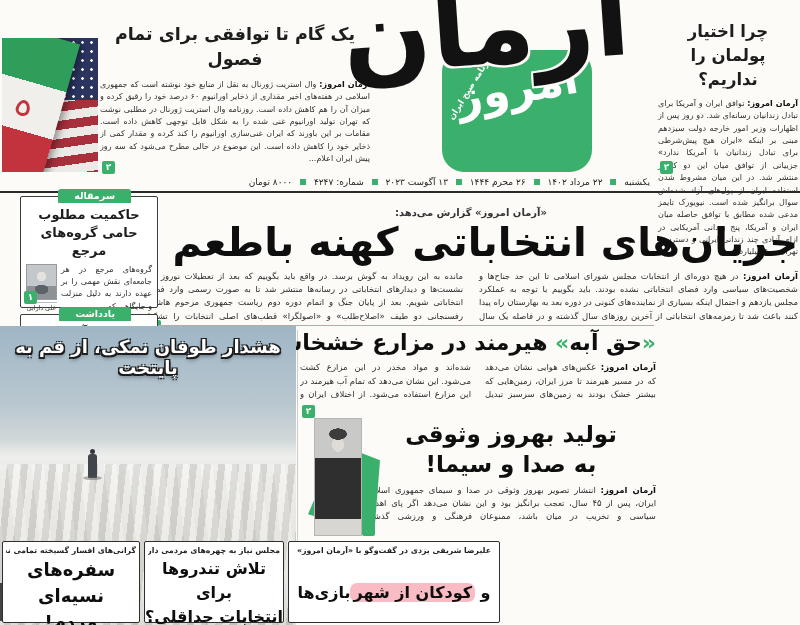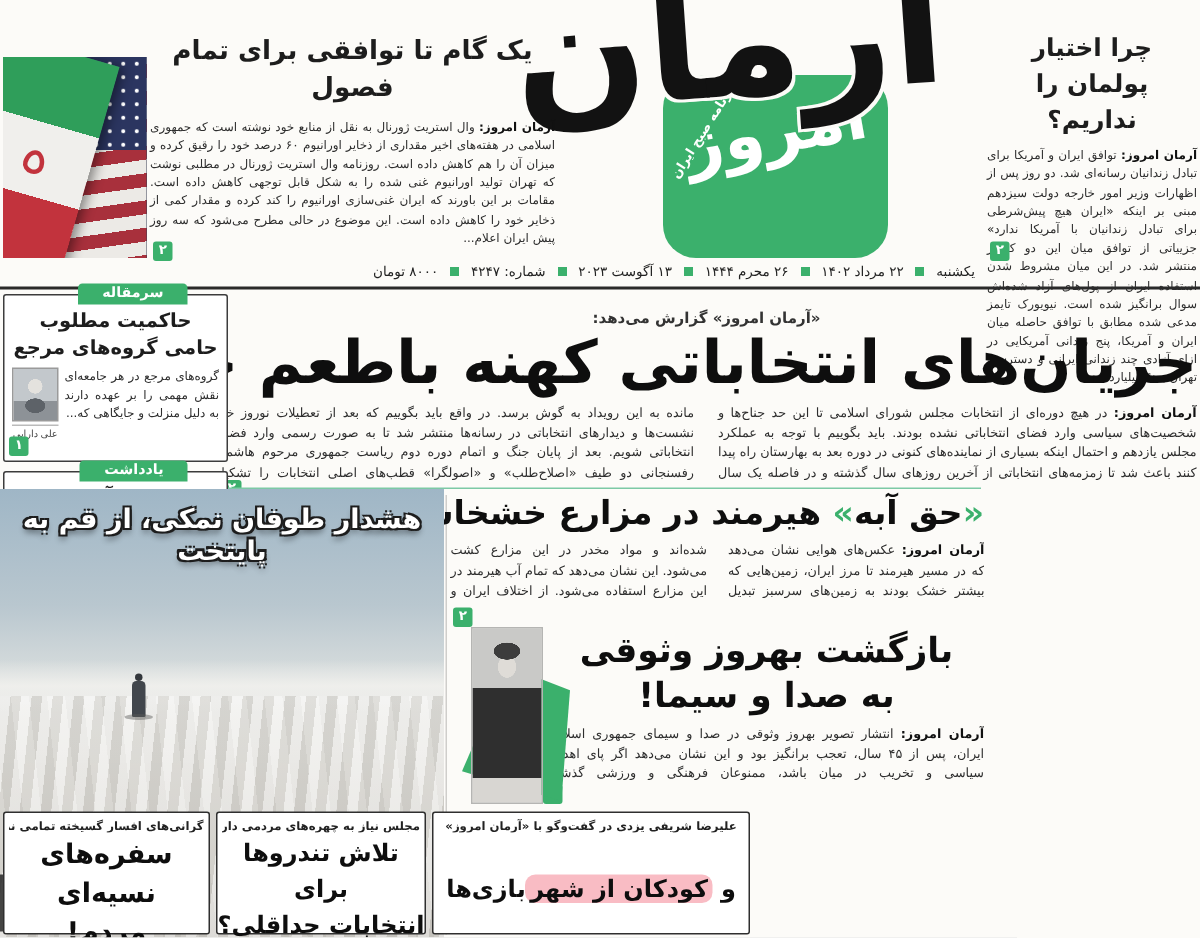--- a/index.html
+++ b/index.html
@@ -59,21 +59,21 @@
   .dateline .sq { display:inline-block; width:6px; height:6px; background:#3bb06c; margin:0 5px; }
   .rule-full { left:0; right:0; top:191px; height:2px; background:#2a2a2a; }
   
   .lead { right:2px; top:207px; width:654px; height:128px; }
   .lead .kicker { text-align:center; font-size:10px; color:#333; font-weight:bold; }
   .lead h1 { text-align:center; font-size:40px; font-weight:bold; letter-spacing:-1px; line-height:1.1; white-space:nowrap; color:#0e0e0e; margin-top:2px; }
   .lead .cols { margin-top:6px; column-count:2; column-gap:16px; height:58px; overflow:hidden; }
   .lead .badge { left:4px; bottom:2px; }
   .rule-teal { right:146px; left:146px; top:325px; height:1px; background:#7cc9a5; }
   
-  .sb-box { left:2px; width:150px; border:1px solid #3c3c3c; background:#fff; border-radius:2px; }
+  .sb-box { left:20px; width:138px; border:1px solid #3c3c3c; background:#fff; border-radius:2px; }
   .sb-tab { position:absolute; top:-8px; right:26px; background:#3bb06c; color:#fff; font-size:9.5px; font-weight:bold;
     padding:1px 16px 2px; border-radius:3px 3px 0 0; }
   .sb-box h3 { font-size:13px; font-weight:bold; text-align:center; line-height:1.4; margin:9px 4px 3px; }
   .sb-row { display:flex; gap:4px; padding:0 5px; }
   .sb-row .body-txt { flex:1; font-size:8px; }
   .pcol { width:31px; flex:0 0 31px;font-family:Liberation Serif, serif; }
   .portrait { width:31px; height:36px; border:1px solid #9a9a9a;
     background:
       radial-gradient(circle 7px at 50% 34%, #e4e2de 68%, transparent 70%),
       radial-gradient(ellipse 11px 8px at 50% 72%, #5d6268 60%, transparent 62%),
@@ -234,21 +234,21 @@
 
   <div class="abs mid-divider"></div>
 
   <section class="abs water">
     <h2><span class="gq">«</span><span>حق آبه</span><span class="gq">»</span><span> هیرمند در مزارع خشخاش؟</span></h2>
     <div class="cols body-txt"><b class="brand-prefix">آرمان امروز:</b> <span>عکس‌های هوایی نشان می‌دهد که در مسیر هیرمند تا مرز ایران، زمین‌هایی که بیشتر خشک بودند به زمین‌های سرسبز تبدیل شده‌اند و مواد مخدر در این مزارع کشت می‌شود. این نشان می‌دهد که تمام آب هیرمند در این مزارع استفاده می‌شود. از اختلاف ایران و افغانستان بر سر حق آبه رود «هیرمند» ۱۵۰ سال می‌گذرد. فرقی هم نمی‌کند که ...</span></div>
     <span class="badge">۲</span>
   </section>
 
   <section class="abs cinema">
-    <h2><span>بازگشت بهروز وثوقی</span><br><span>به صدا و سیما!</span></h2>
+    <h2><span>تولید بهروز وثوقی</span><br><span>به صدا و سیما!</span></h2>
     <p class="body-txt"><b class="brand-prefix">آرمان امروز:</b> <span>انتشار تصویر بهروز وثوقی در صدا و سیمای جمهوری اسلامی ایران، پس از ۴۵ سال، تعجب برانگیز بود و این نشان می‌دهد اگر پای اهداف سیاسی و تخریب در میان باشد، ممنوعان فرهنگی و ورزشی گذشته، ممنوع‌التصویری‌شان برداشته و به تلویزیون باز می‌گردند...</span></p>
     <span class="badge">۸</span>
     <div class="cinema-art">
       <div class="green-poly"></div>
       <div class="bw-portrait"></div>
     </div>
   </section>
 
   <figure class="abs photo">
     <div class="haze"></div>

